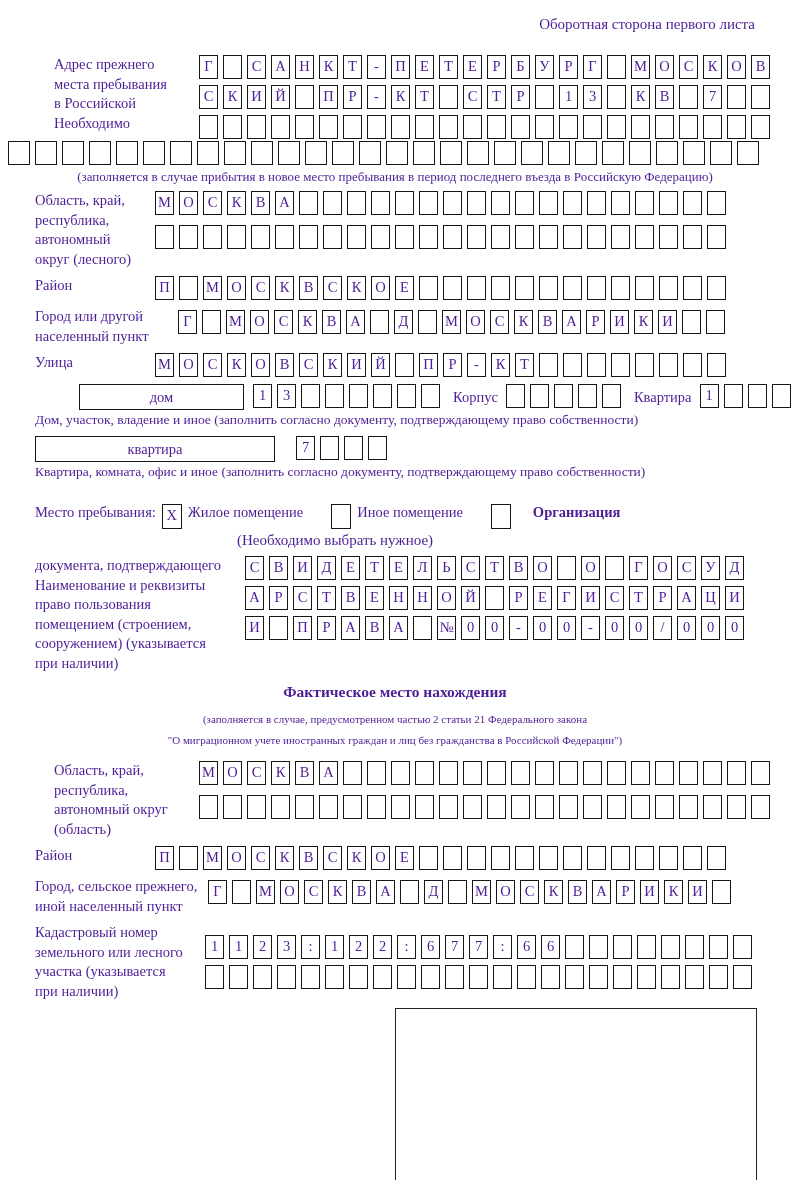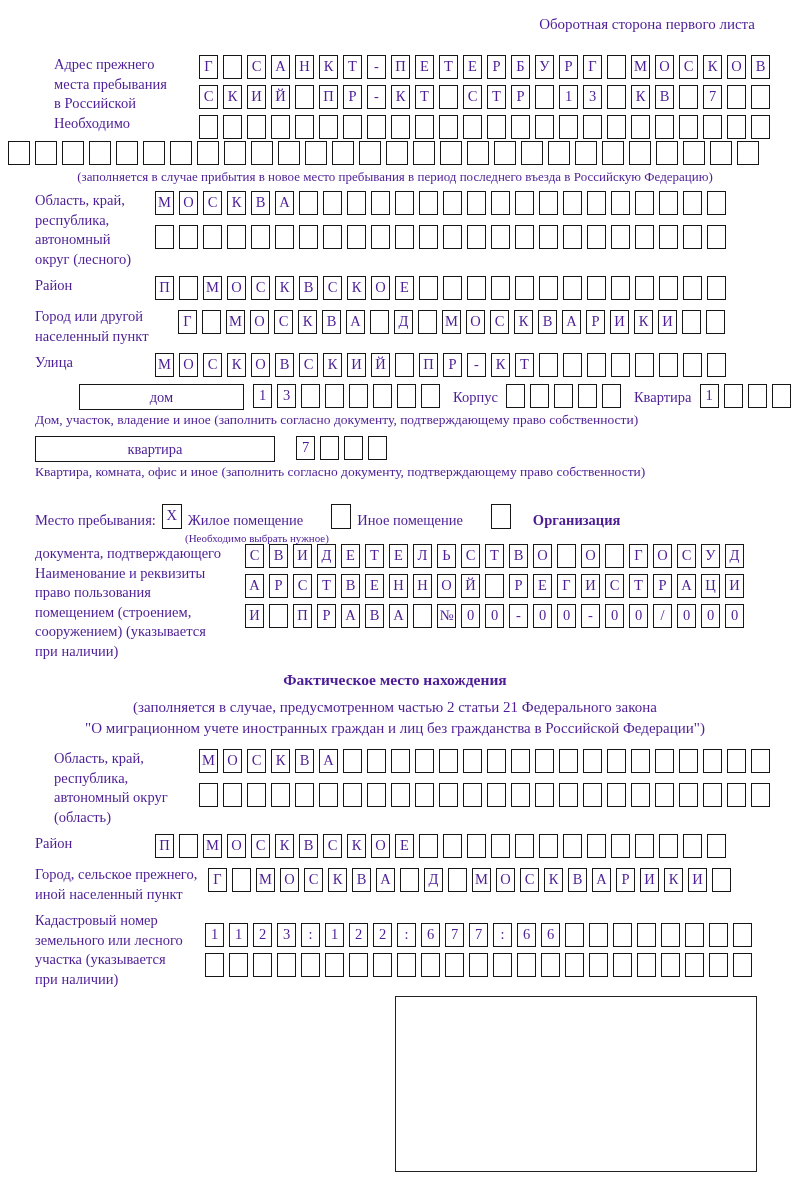--- a/index.html
+++ b/index.html
@@ -30,25 +30,25 @@
   .inline-row{display:flex;align-items:flex-start;margin-bottom:2px;}
   .named-box{
     box-sizing:border-box;border:1.5px solid #161616;height:26px;
     display:inline-flex;align-items:center;justify-content:center;
     font-size:14.5px;flex-shrink:0;
   }
   .dom-box{width:165px;margin-right:9px;margin-left:44px;}
   .kv-box{width:240px;margin-right:21px;}
   .inline-label{font-size:14.5px;line-height:26px;margin-right:8px;flex-shrink:0;}
   .ml8{margin-left:8px;}
-  .stay-row{display:flex;align-items:flex-end;font-size:14.5px;margin-top:24px;margin-bottom:3px;}
+  .stay-row{display:flex;align-items:flex-start;font-size:14.5px;margin-top:24px;margin-bottom:3px;}
   .stay-row .cell{height:25px;width:20px;margin:0 6px;}
   .stay-gap{width:22px;}
-  .hint{font-size:11px;margin-left:150px;width:300px;margin-bottom:0;}
-  .law-note{font-size:15px;text-align:center;line-height:21px;margin-bottom:10px;}
+  .hint{font-size:15px;margin-left:150px;width:300px;text-align:center;margin-bottom:7px;}
+  .law-note{font-size:11px;text-align:center;line-height:21px;margin-bottom:10px;}
   .stamp-box{
     box-sizing:border-box;width:362px;height:176px;border:1.6px solid #222;
     margin-left:360px;margin-top:6px;
   }
 </style>
 </head>
 <body>
 
 <div class="page">
 

